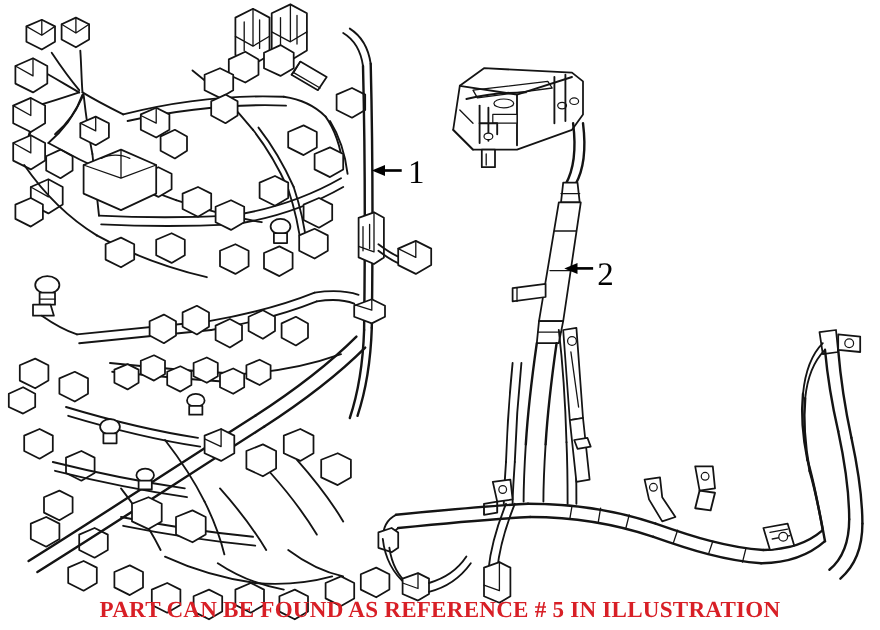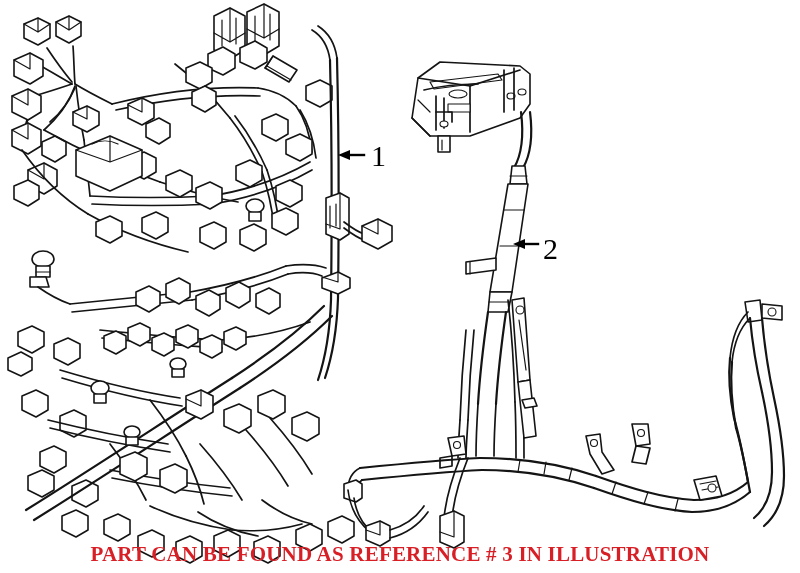--- a/index.html
+++ b/index.html
@@ -480,15 +480,15 @@
     </g>
 
     <g>
       <line class="callout-line" x1="538" y1="244" x2="519" y2="244"></line>
       <polygon class="callout-head" points="513,244 525,239 525,249"></polygon>
       <text class="callout-num" x="543" y="259">2</text>
     </g>
 
   </svg>
 
-  <div id="caption">PART CAN BE FOUND AS REFERENCE # 3 IN ILLUSTRATION</div>
+  <div id="caption">PART CAN BE FOUND AS REFERENCE # 5 IN ILLUSTRATION</div>
 
 </div>
 
 </body></html>

